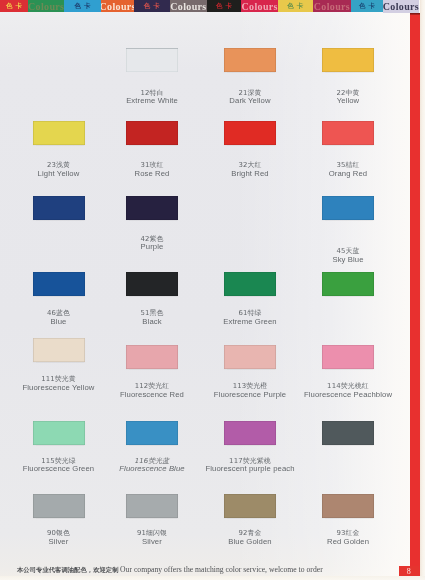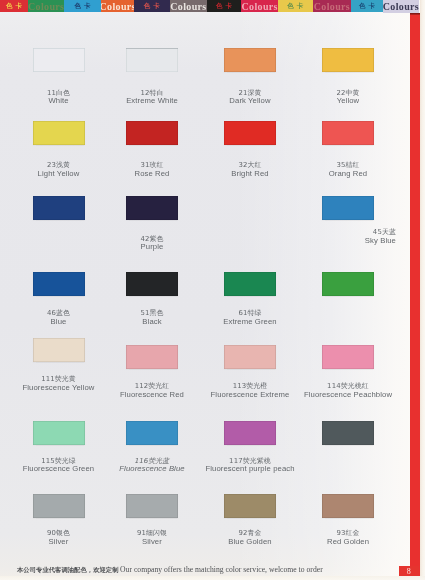--- a/index.html
+++ b/index.html
@@ -68,27 +68,20 @@
     <div class="tab en" style="background: rgb(119, 106, 108); color: rgb(233, 228, 224); width: 37.5px; flex: 0 0 37.5px;">Colours</div>
     <div class="tab cn" style="background: rgb(31, 31, 29); color: rgb(192, 38, 44); width: 34px; flex: 0 0 34px;">色卡</div>
     <div class="tab en" style="background: rgb(216, 38, 76); color: rgb(240, 168, 180); width: 37px; flex: 0 0 37px;">Colours</div>
     <div class="tab cn" style="background: rgb(232, 200, 75); color: rgb(95, 143, 76); width: 34.5px; flex: 0 0 34.5px;">色卡</div>
     <div class="tab en" style="background: rgb(168, 42, 83); color: rgb(198, 106, 120); width: 38.5px; flex: 0 0 38.5px;">Colours</div>
     <div class="tab cn" style="background: rgb(53, 163, 197); color: rgb(27, 76, 120); width: 32px; flex: 0 0 32px;">色卡</div>
     <div class="tab en tall" style="background: rgb(211, 207, 226); color: rgb(60, 58, 84); width: 35.5px; flex: 0 0 35.5px;">Colours</div>
   </div>
 
 <div id="grid">
-    <div class="cell" style="left: 10.5px; top: 47.6px;">
-      <div class="chip outlined" style="background: rgb(236, 236, 240);"></div>
-      <div class="lbl" style="margin-top: 17px;">
-        <span class="cn">11白色</span>
-        <span class="en">White</span>
-      </div>
-    </div>
     <div class="cell" style="left: 104px; top: 47.6px;">
       <div class="chip faint" style="background: rgb(230, 232, 235);"></div>
       <div class="lbl" style="margin-top: 17px;">
         <span class="cn">12特白</span>
         <span class="en">Extreme White</span>
       </div>
     </div>
     <div class="cell" style="left: 202px; top: 47.6px;">
       <div class="chip" style="background: rgb(232, 147, 90);"></div>
       <div class="lbl" style="margin-top: 17px;">
@@ -136,21 +129,21 @@
     </div>
     <div class="cell" style="left: 104px; top: 196px;">
       <div class="chip" style="background: rgb(38, 33, 64);"></div>
       <div class="lbl" style="margin-top: 14.5px;">
         <span class="cn">42紫色</span>
         <span class="en">Purple</span>
       </div>
     </div>
     <div class="cell" style="left: 300px; top: 196px;">
       <div class="chip" style="background: rgb(46, 130, 189);"></div>
-      <div class="lbl" style="margin-top: 8px; text-align: right;">
+      <div class="lbl" style="margin-top: 27px;">
         <span class="cn">45天蓝</span>
         <span class="en">Sky Blue</span>
       </div>
     </div>
     <div class="cell" style="left: 10.5px; top: 271.6px;">
       <div class="chip" style="background: rgb(23, 83, 154);"></div>
       <div class="lbl" style="margin-top: 13.5px;">
         <span class="cn">46蓝色</span>
         <span class="en">Blue</span>
       </div>
@@ -183,21 +176,21 @@
       <div class="chip" style="background: rgb(231, 166, 172);"></div>
       <div class="lbl" style="margin-top: 13px;">
         <span class="cn">112荧光红</span>
         <span class="en">Fluorescence Red</span>
       </div>
     </div>
     <div class="cell" style="left: 202px; top: 345.3px;">
       <div class="chip" style="background: rgb(232, 181, 176);"></div>
       <div class="lbl" style="margin-top: 13px;">
         <span class="cn">113荧光橙</span>
-        <span class="en">Fluorescence Extreme</span>
+        <span class="en">Fluorescence Purple</span>
       </div>
     </div>
     <div class="cell" style="left: 300px; top: 345.3px;">
       <div class="chip" style="background: rgb(236, 143, 173);"></div>
       <div class="lbl" style="margin-top: 13px;">
         <span class="cn">114荧光桃红</span>
         <span class="en">Fluorescence Peachblow</span>
       </div>
     </div>
     <div class="cell" style="left: 10.5px; top: 420.6px;">

